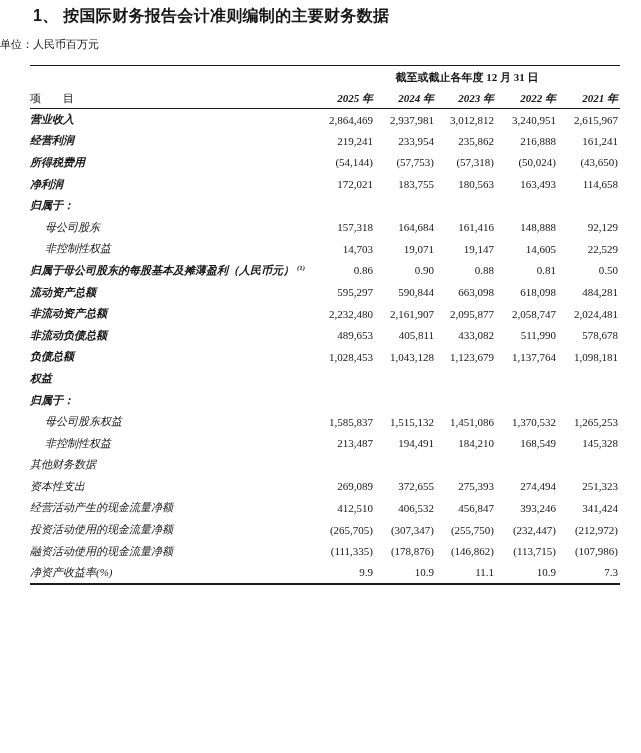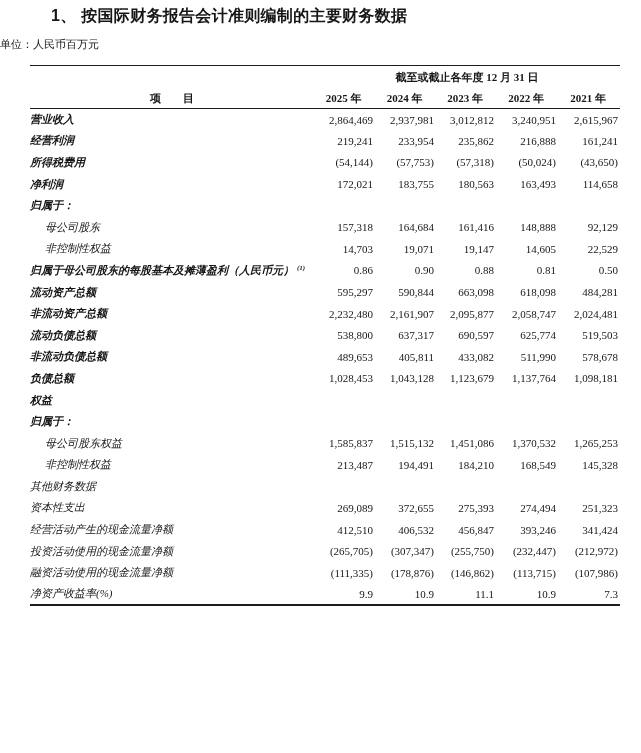--- a/index.html
+++ b/index.html
@@ -8,21 +8,21 @@
     width:641px; height:753px;
     font-family:"Liberation Serif","DejaVu Serif",serif;
     color:#161616;
     overflow:hidden;
   }
   .page { position:relative; width:641px; height:753px; background:#ffffff; }
 
   .title {
     font-family:"Liberation Sans","DejaVu Sans",sans-serif;
     font-size:16px; font-weight:bold;
-    margin:6px 0 0 51px;
+    margin:6px 0 0 33px;
     letter-spacing:0.3px;
     white-space:pre;
   }
   .unit {
     font-size:11px;
     margin:10px 39px 0 0;
   }
 
   table.fin-table {
     table-layout:fixed;
@@ -35,22 +35,22 @@
   .fin-table th, .fin-table td {
     font-size:11px;
     vertical-align:middle;
     overflow:visible;
     white-space:nowrap;
   }
   thead tr.span-row th { height:24px;margin-top:8px; }
   thead tr.col-row th { height:19px; }
   thead { border-bottom:1px solid #1c1c1c; }
   .span-th { text-align:center; font-weight:bold; }
-  .label-th { text-align:center; font-weight:bold; }
-  .num-th { text-align:center; font-weight:bold; padding-right:2px; }
+  .label-th { text-align:left; font-weight:normal; }
+  .num-th { text-align:right; font-weight:bold; padding-right:2px;font-style:italic; }
   tbody td { height:21.6px; }
   td.label { text-align:left; font-weight:normal;font-style:italic; }
   td.label.indent { padding-left:15px; }
   tr.bold td.label { font-weight:bold; }
   td.num { text-align:right; padding-right:2px; }
   td.label sup {
     font-size:7px;
     font-weight:bold;
     vertical-align:4px;
     margin-left:3px;
@@ -167,28 +167,20 @@
         </tr>
         <tr class="bold">
           <td class="label">非流动资产总额</td>
           <td class="num">2,232,480</td>
           <td class="num">2,161,907</td>
           <td class="num">2,095,877</td>
           <td class="num">2,058,747</td>
           <td class="num">2,024,481</td>
         </tr>
         <tr class="bold">
-          <td class="label">流动负债总额</td>
-          <td class="num">538,800</td>
-          <td class="num">637,317</td>
-          <td class="num">690,597</td>
-          <td class="num">625,774</td>
-          <td class="num">519,503</td>
-        </tr>
-        <tr class="bold">
           <td class="label">非流动负债总额</td>
           <td class="num">489,653</td>
           <td class="num">405,811</td>
           <td class="num">433,082</td>
           <td class="num">511,990</td>
           <td class="num">578,678</td>
         </tr>
         <tr class="bold">
           <td class="label">负债总额</td>
           <td class="num">1,028,453</td>

